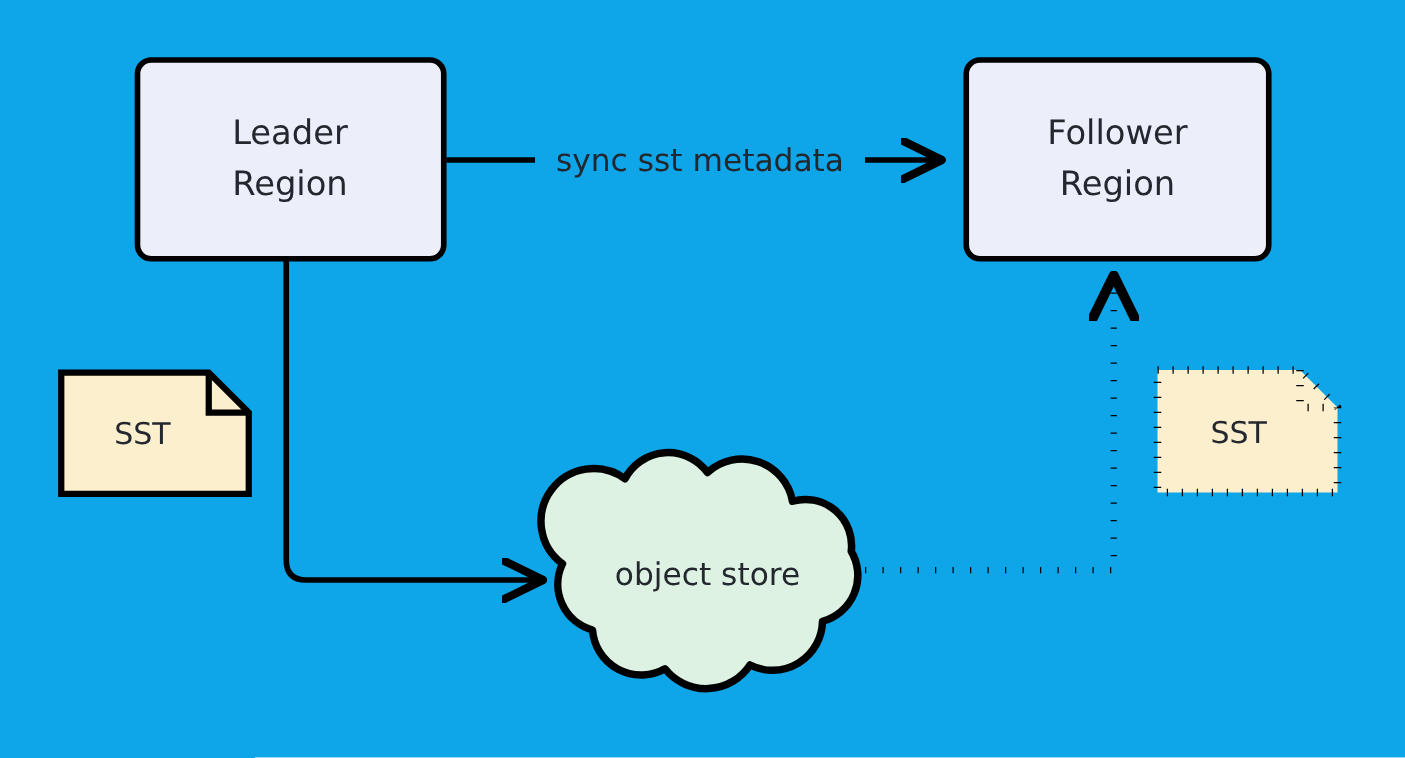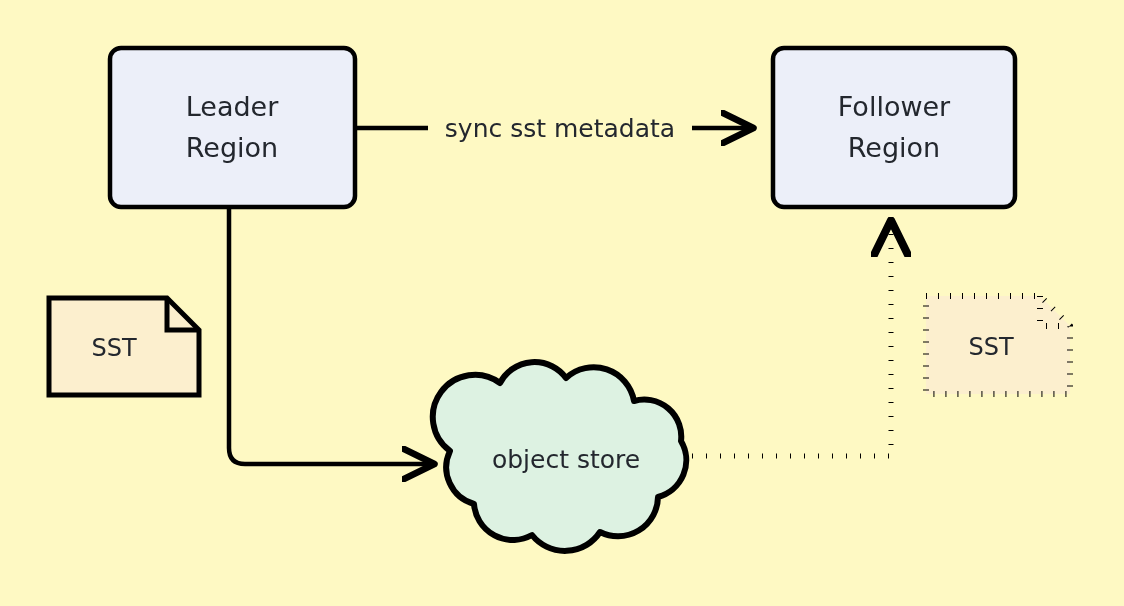--- a/index.html
+++ b/index.html
@@ -7,21 +7,21 @@
     padding: 0;
     background: #ffffff;
   }
   body {
     font-family: "DejaVu Sans", "Liberation Sans", sans-serif;
   }
   #canvas {
     position: relative;
     width: 1124px;
     height: 606px;
-    background: #fef9c3;
+    background: #0ea5e9;
     overflow: hidden;
   }
   #diagram-svg {
     position: absolute;
     left: 0;
     top: 0;
     width: 1124px;
     height: 606px;
   }
   .node-label {

